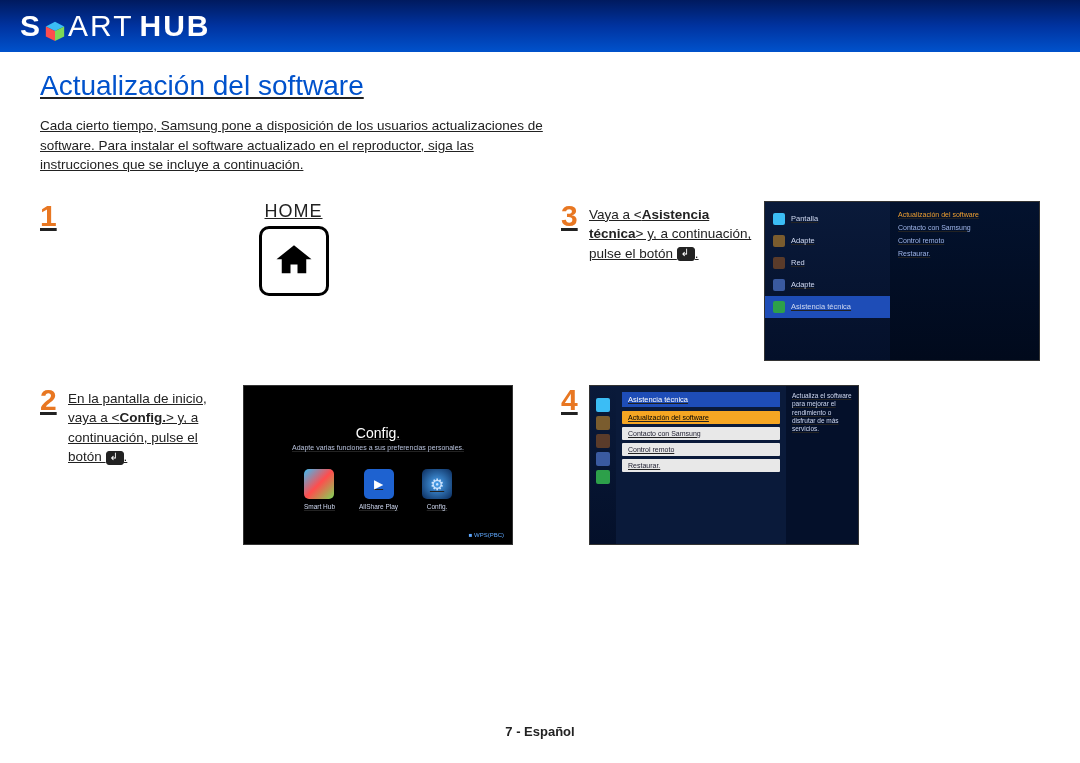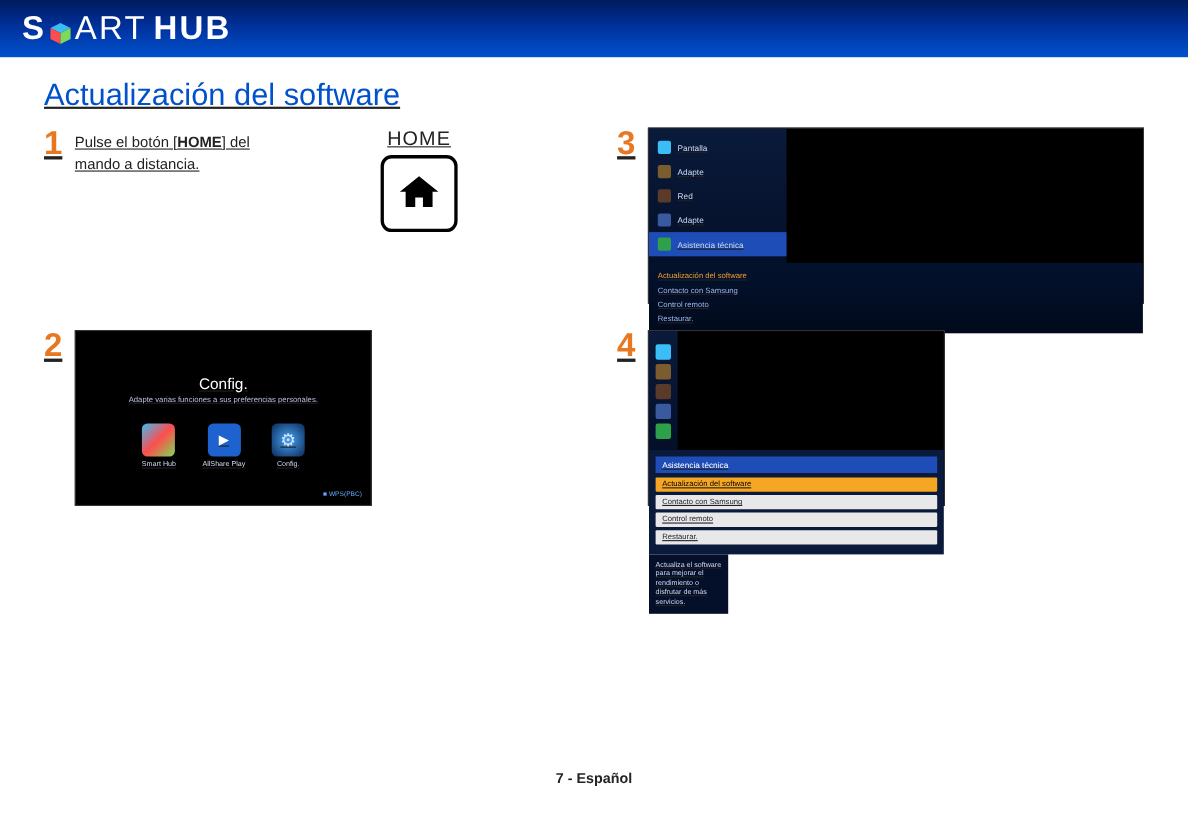--- a/index.html
+++ b/index.html
@@ -18,21 +18,21 @@
   .num { color: #e87722; font-size: 30px; font-weight: 700; width: 28px; flex-shrink: 0; line-height: 1; }
   .text { font-size: 13.5px; line-height: 1.45; flex: 0 0 175px; padding-top: 4px; padding-right: 8px; }
   .text b { font-weight: 700; }
   .enter-btn { display: inline-block; width: 18px; height: 14px; border: 1.5px solid #222; border-radius: 3px; vertical-align: middle; position: relative; background: #222; }
   .enter-btn::after { content: "↲"; position: absolute; left: 3px; top: -2px; color: #fff; font-size: 10px; }
   .illus { flex: 1; }
   .home-box { text-align: center; }
   .home-label { font-size: 18px; letter-spacing: 1px; margin-bottom: 4px; }
   .home-icon { width: 70px; height: 70px; border: 3px solid #000; border-radius: 10px; margin: 0 auto; display: flex; align-items: center; justify-content: center; }
   .home-icon svg { width: 42px; height: 42px; }
-  .tv { width: 270px; height: 160px; background: #000; position: relative; display: flex; font-size: 8px; color: #cfd8f0; border: 1px solid #333; flex-direction: column; }
+  .tv { width: 270px; height: 160px; background: #000; position: relative; display: flex; font-size: 8px; color: #cfd8f0; border: 1px solid #333; }
   .tv-full { flex-direction: column; align-items: center; justify-content: center; }
   .tv-full .title { color: #fff; font-size: 14px; margin-top: 6px; }
   .tv-full .sub { font-size: 7px; color: #b8c2dc; margin-top: 3px; }
   .tv-icons { display: flex; gap: 24px; margin-top: 18px; }
   .tv-icon { display: flex; flex-direction: column; align-items: center; gap: 4px; }
   .tv-icon .box { width: 30px; height: 30px; border-radius: 5px; display: flex; align-items: center; justify-content: center; }
   .tv-icon .lbl { font-size: 6.5px; color: #cfd8f0; }
   .tv-footer { position: absolute; bottom: 6px; right: 8px; font-size: 6px; color: #5fa8ff; }
   .tv-menu { display: flex; width: 100%; }
   .tv-sidebar { width: 125px; background: linear-gradient(180deg, #0a1a3a, #04102a); padding: 6px 0; }
@@ -42,21 +42,21 @@
   .tv-right { flex: 1; background: linear-gradient(180deg, #03122e, #010a1c); padding: 6px 8px; }
   .tv-right .line { font-size: 7px; padding: 3px 0; color: #9fb5e8; }
   .tv-right .line.hi { color: #f0a030; }
   .tv4 .tv-sidebar { width: 26px; padding-top: 8px; }
   .tv4 .tv-sidebar .ico-only { width: 14px; height: 14px; margin: 4px auto; border-radius: 2px; }
   .tv4 .panel { flex: 1; background: #0a1a3a; padding: 6px; }
   .tv4 .panel-title { background: #1e4db7; padding: 3px 6px; font-size: 7.5px; color: #fff; margin-bottom: 4px; }
   .tv4 .opt { background: #e8e8e8; color: #223; padding: 3px 6px; font-size: 7px; margin-bottom: 3px; border-radius: 1px; }
   .tv4 .opt.sel { background: #f5a623; color: #000; }
   .tv4 .desc { width: 72px; padding: 6px; font-size: 6.5px; line-height: 1.3; color: #cfd8f0; background: #04102a; }
-  .footer { position: absolute; bottom: 48px; left: 0; right: 0; text-align: center; font-size: 13px; font-weight: 700; }
+  .footer { position: absolute; bottom: 24px; left: 0; right: 0; text-align: center; font-size: 13px; font-weight: 700; }
 </style>
 </head>
 <body>
 
 <div class="header">
   <div class="logo">
     <span class="logo-s">S</span>
     <span class="logo-cube">
       <svg viewBox="0 0 24 24">
           <polygon points="12,2 22,7 12,12 2,7" fill="#3bbdf5"></polygon>
@@ -64,40 +64,41 @@
           <polygon points="22,7 22,18 12,23 12,12" fill="#7dd957"></polygon>
         </svg>
     </span>
     <span>ART</span>
     <span class="logo-hub">HUB</span>
   </div>
 </div>
 
 <div class="content">
   <h1>Actualización del software</h1>
+  <p class="intro">Cada cierto tiempo, Samsung pone a disposición de los usuarios actualizaciones de software. Para instalar el software actualizado en el reproductor, siga las instrucciones que se incluye a continuación.</p>
 
   <div class="steps">
 
     <div class="step">
       <div class="num">1</div>
-      <div class="text">
-        <span>Pulse el botón [</span><b>HOME</b><span>] del mando a distancia.</span>
-      </div>
       <div class="illus home-box">
         <div class="home-label">HOME</div>
         <div class="home-icon">
           <svg viewBox="0 0 24 24" fill="#000">
               <path d="M12 3l10 8h-3v8h-5v-5h-4v5H5v-8H2z"></path>
             </svg>
         </div>
       </div>
     </div>
 
     <div class="step">
       <div class="num">3</div>
+      <div class="text">
+        <span>Vaya a &lt;</span><b>Asistencia técnica</b><span>&gt; y, a continuación, pulse el botón </span><span class="enter-btn"></span><span>.</span>
+      </div>
       <div class="illus">
         <div class="tv tv-menu">
           <div class="tv-sidebar">
             <div class="item">
                 <span class="ico" style="background:#3bbdf5"></span>
                 <span>Pantalla</span>
               </div>
             <div class="item">
                 <span class="ico" style="background:#7a5c2e"></span>
                 <span>Adapte</span>
@@ -120,20 +121,23 @@
             <div class="line">Contacto con Samsung</div>
             <div class="line">Control remoto</div>
             <div class="line">Restaurar.</div>
           </div>
         </div>
       </div>
     </div>
 
     <div class="step">
       <div class="num">2</div>
+      <div class="text">
+        <span>En la pantalla de inicio, vaya a &lt;</span><b>Config.</b><span>&gt; y, a continuación, pulse el botón </span><span class="enter-btn"></span><span>.</span>
+      </div>
       <div class="illus">
         <div class="tv tv-full">
           <div class="title">Config.</div>
           <div class="sub">Adapte varias funciones a sus preferencias personales.</div>
           <div class="tv-icons">
             <div class="tv-icon">
               <div class="box" style="background:linear-gradient(135deg,#3bbdf5,#ff4d4d,#7dd957)"></div>
               <div class="lbl">Smart Hub</div>
             </div>
             <div class="tv-icon">

